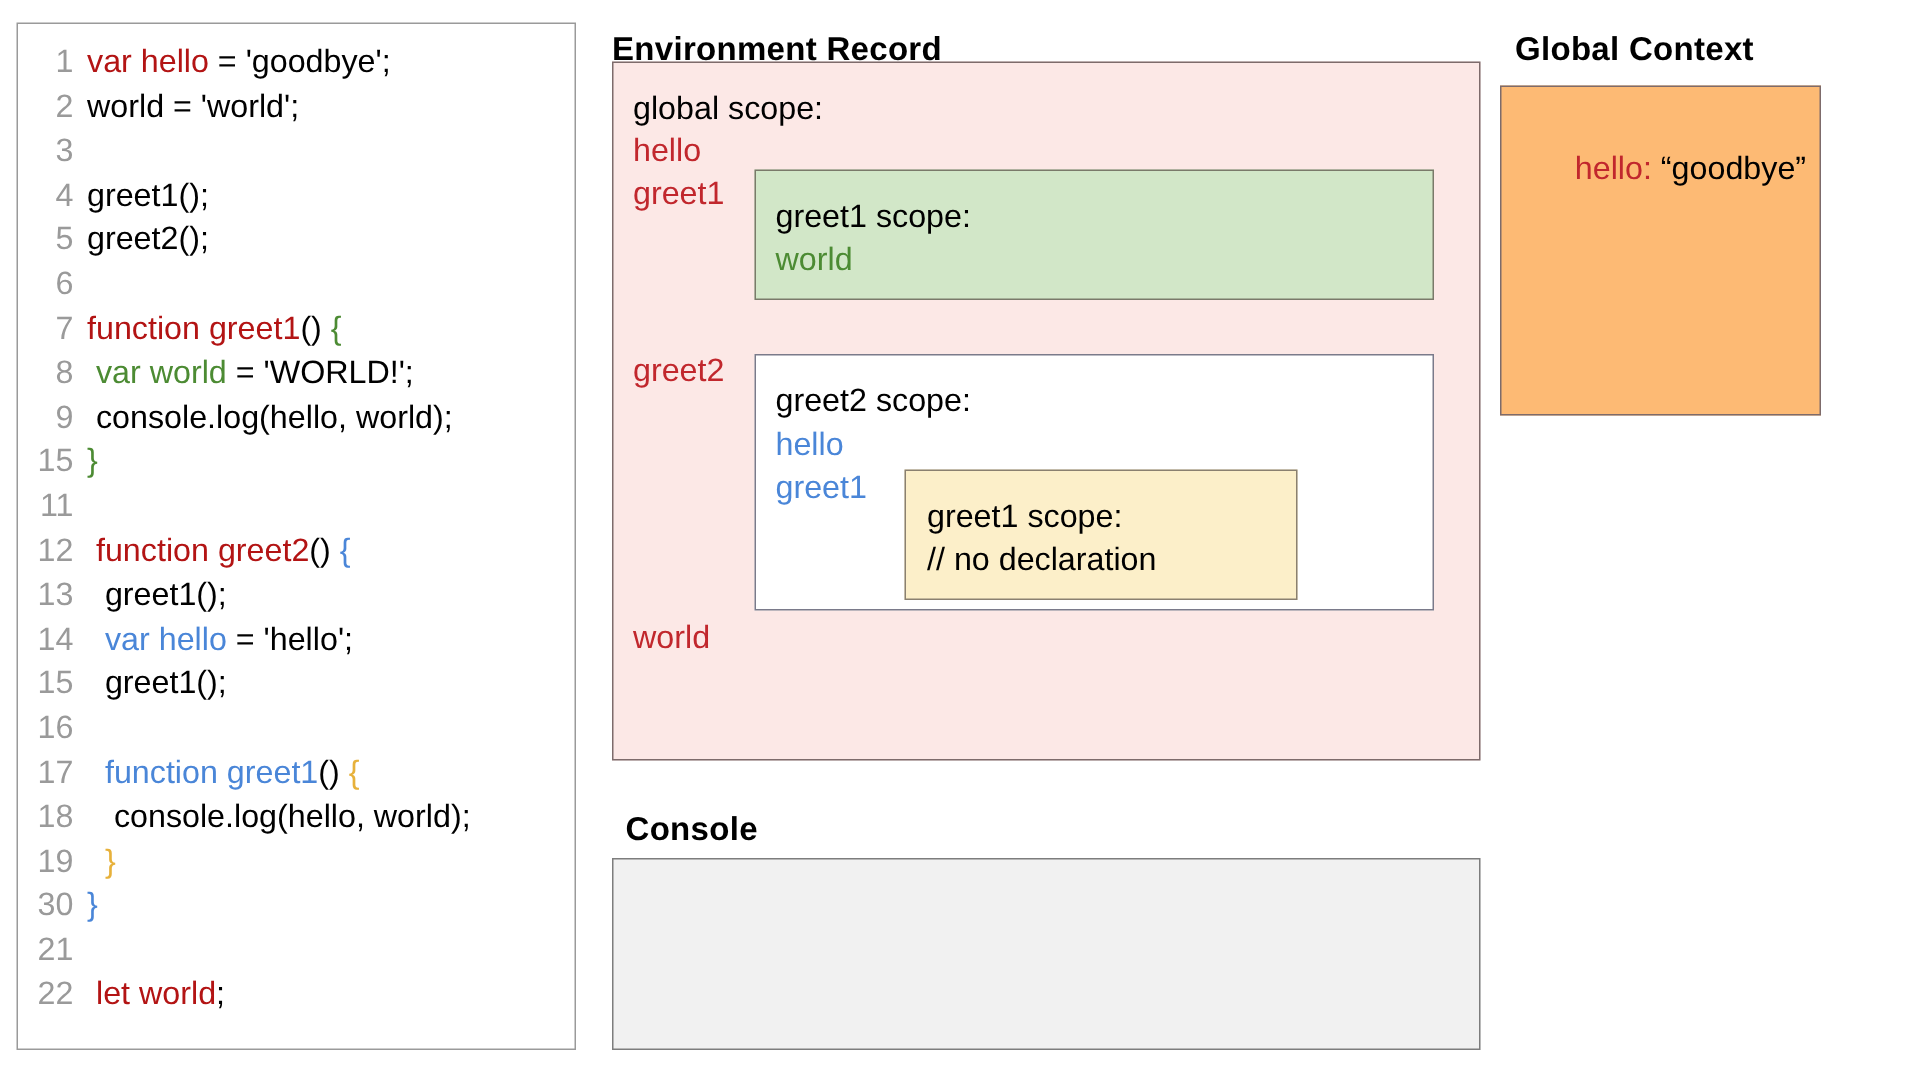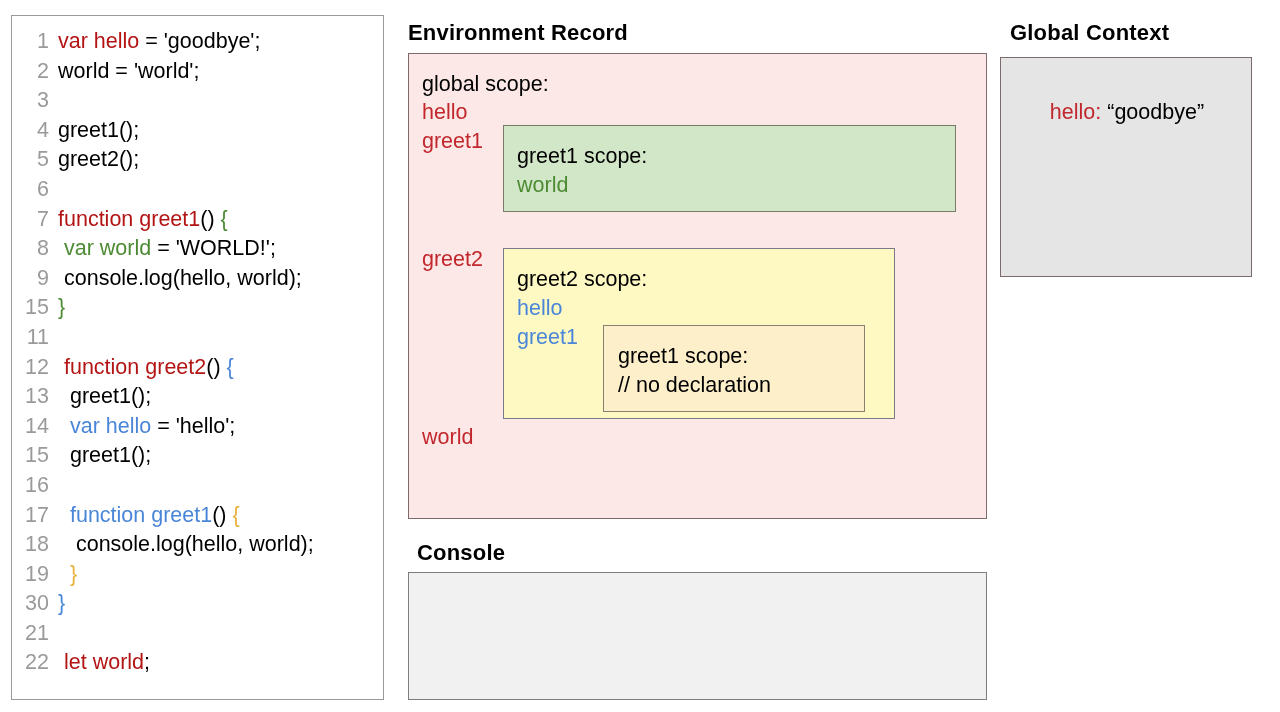--- a/index.html
+++ b/index.html
@@ -37,56 +37,56 @@
   .section-title{
     position:absolute;font-size:22px;font-weight:bold;color:#000000;
     letter-spacing:.2px;
   }
   #env-title{left:408px;top:20px;}
   #global-title{left:1010px;top:20px;}
   #console-title{left:417px;top:540px;}
 
   
   #env-panel{
-    position:absolute;left:408px;top:53px;width:579px;height:466px;
+    position:absolute;left:408px;top:41px;width:579px;height:466px;
     background:#fce8e6;border:1.5px solid #7d6b6b;box-sizing:border-box;
   }
   .scope-label{font-size:21.5px;line-height:29px;white-space:pre;}
   #global-scope-title{position:absolute;left:13px;top:16px;color:#000000;}
   #global-var-hello{position:absolute;left:13px;top:44px;color:#c1272d;}
   #global-var-greet1{position:absolute;left:13px;top:73px;color:#c1272d;}
   #global-var-greet2{position:absolute;left:13px;top:191px;color:#c1272d;}
   #global-var-world{position:absolute;left:13px;top:369px;color:#c1272d;}
 
   #greet1-scope-box{
     position:absolute;left:94px;top:71px;width:453px;height:87px;
     background:#d2e7c8;border:1.5px solid #7a7a6a;box-sizing:border-box;
   }
   #greet1-scope-title{position:absolute;left:13px;top:16px;color:#000000;}
   #greet1-var-world{position:absolute;left:13px;top:45px;color:#4c8b33;}
 
   #greet2-scope-box{
-    position:absolute;left:94px;top:194px;width:392px;height:171px;
-    background:#fef9c3;border:1.5px solid #7a7a8a;box-sizing:border-box;
+    position:absolute;left:94px;top:194px;width:453px;height:171px;
+    background:#ffffff;border:1.5px solid #7a7a8a;box-sizing:border-box;
   }
   #greet2-scope-title{position:absolute;left:13px;top:16px;color:#000000;}
   #greet2-var-hello{position:absolute;left:13px;top:45px;color:#4a86d8;}
   #greet2-var-greet1{position:absolute;left:13px;top:74px;color:#4a86d8;}
 
   #greet1-inner-box{
     position:absolute;left:99px;top:76px;width:262px;height:87px;
     background:#fcefc9;border:1.5px solid #8a8070;box-sizing:border-box;
   }
   #greet1-inner-title{position:absolute;left:14px;top:16px;color:#000000;}
   #greet1-inner-note{position:absolute;left:14px;top:45px;color:#000000;}
 
   
   #global-panel{
-    position:absolute;left:1000px;top:57px;width:252px;height:220px;
-    background:#e5e5e5;border:1.5px solid #7d6b6b;box-sizing:border-box;
+    position:absolute;left:1000px;top:57px;width:214px;height:220px;
+    background:#fdba74;border:1.5px solid #7d6b6b;box-sizing:border-box;
   }
   #global-entry{
     position:absolute;left:13px;top:17px;font-size:21.5px;white-space:pre;
   }
   #global-entry .key{color:#c1272d;}
   #global-entry .val{color:#000000;}
 
   
   #console-panel{
     position:absolute;left:408px;top:572px;width:579px;height:128px;

